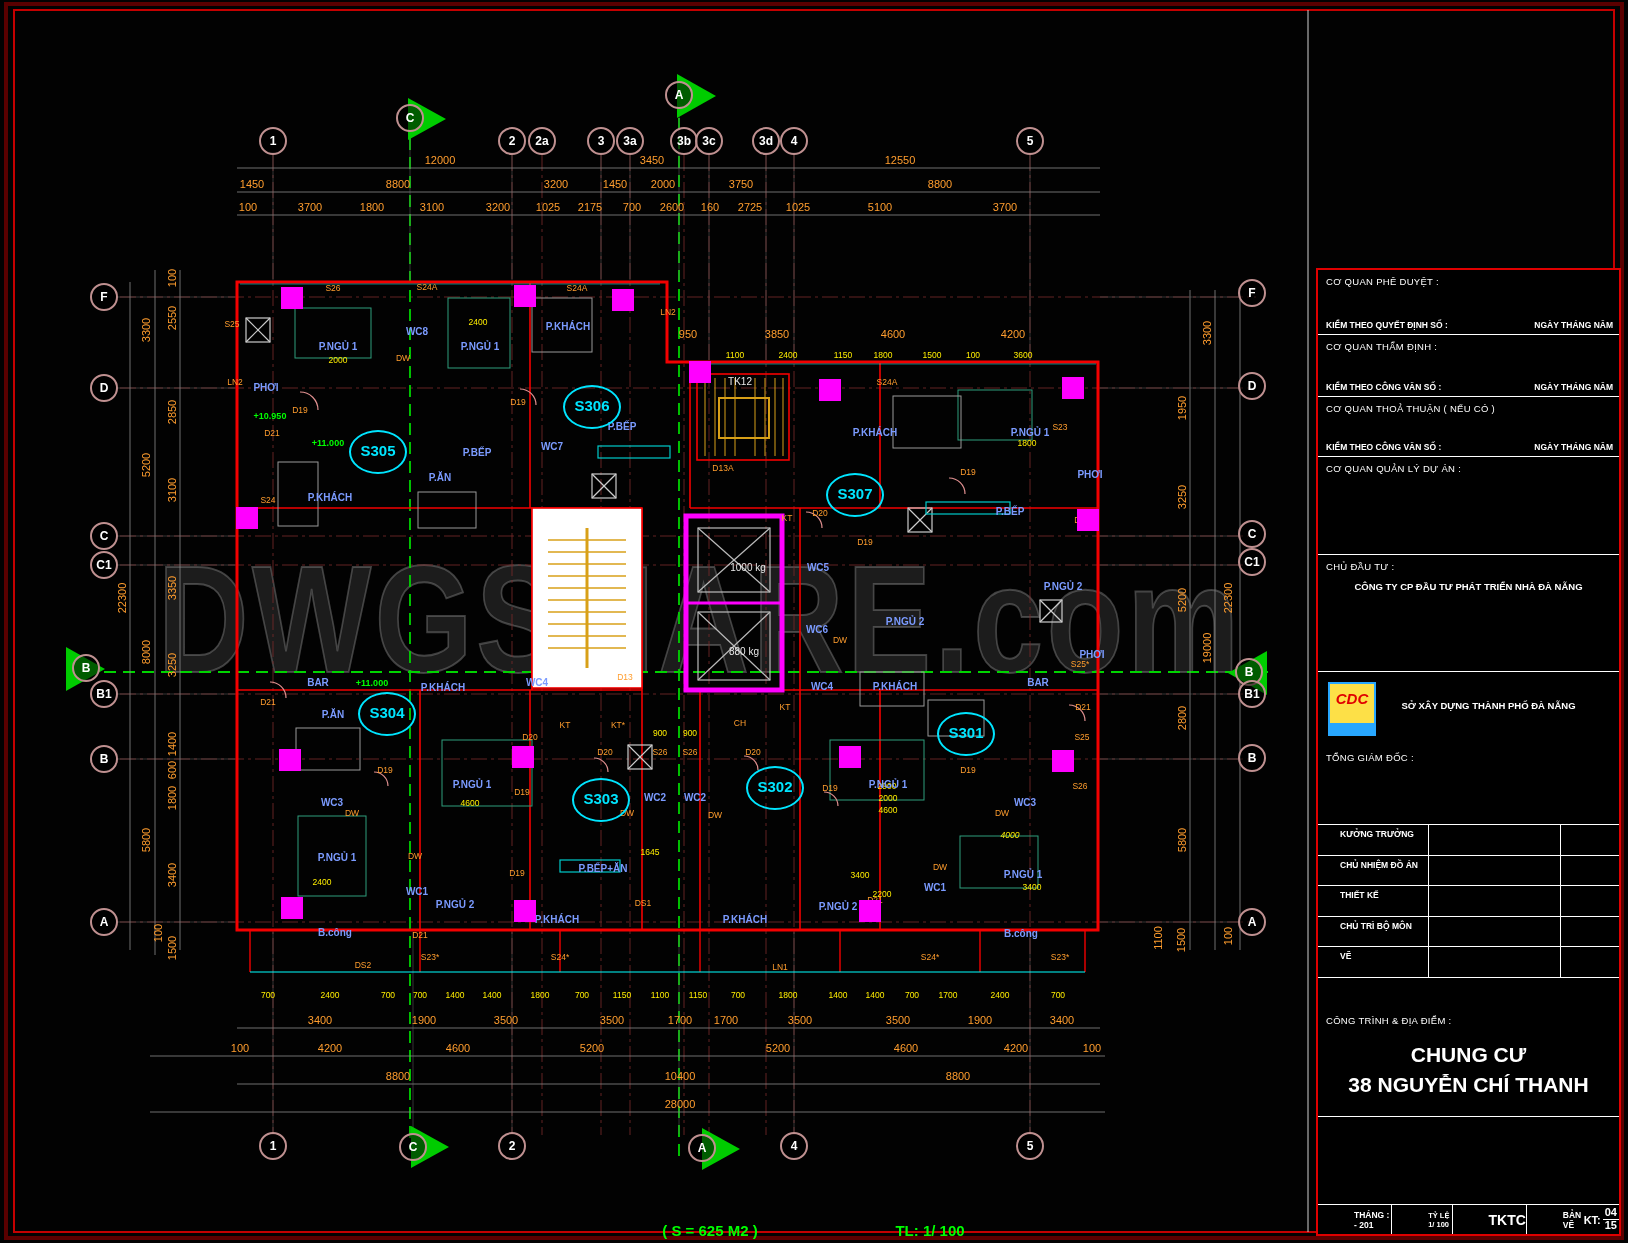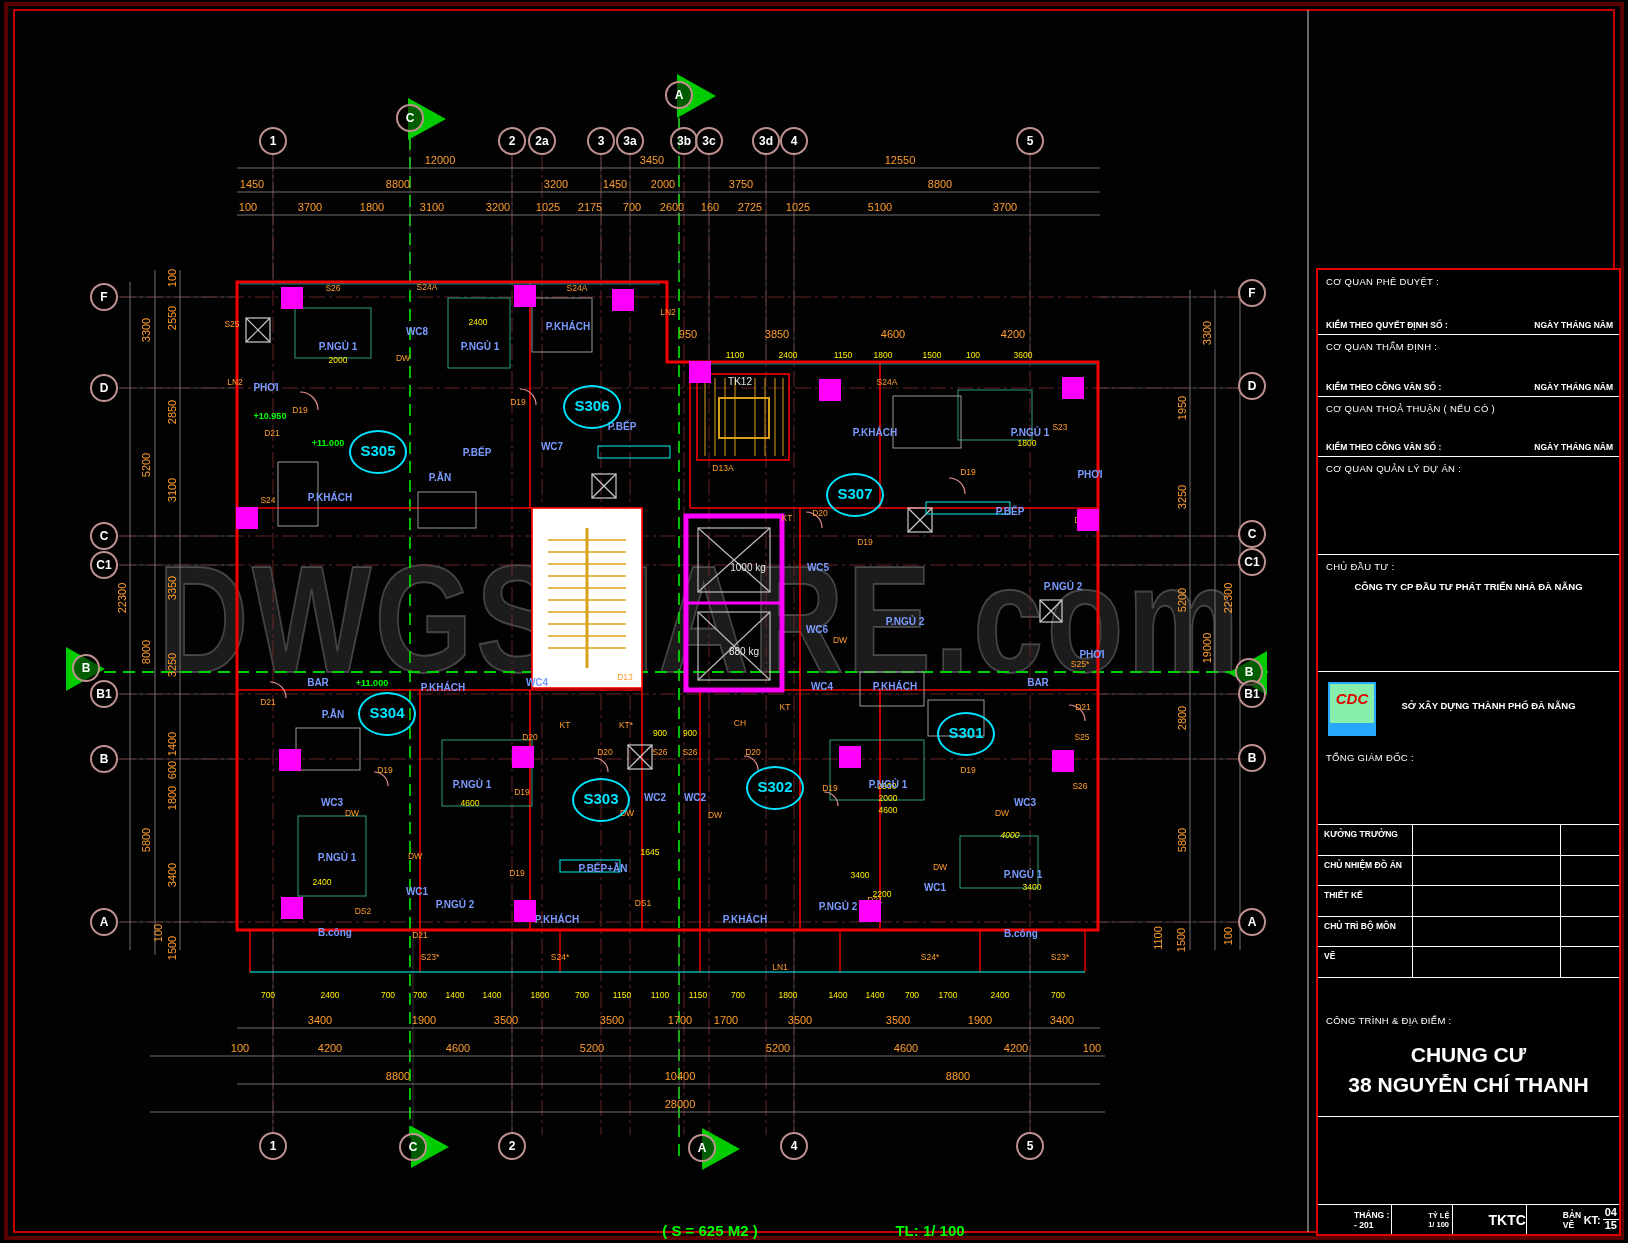--- a/index.html
+++ b/index.html
@@ -21,36 +21,36 @@
        border-radius:50%;color:#fff;font-size:12px;font-weight:bold;text-align:center;line-height:24px;
        background:rgba(0,0,0,.55);}
   .colsq{position:absolute;transform:translate(-50%,-50%);width:22px;height:22px;background:#ff00ff;}
   
   .tb{position:absolute;left:1316px;top:268px;width:301px;height:964px;border:2px solid #e00000;
       color:#fff;background:#000;}
   .tb .sec{position:absolute;left:0;width:100%;border-bottom:1px solid #fff;box-sizing:border-box;}
   .tb .h{position:absolute;left:8px;top:6px;font-size:9.5px;font-weight:normal;letter-spacing:.3px;}
   .tb .kline{position:absolute;left:8px;right:6px;bottom:4px;font-size:8.5px;font-weight:bold;
       display:flex;justify-content:space-between;}
-  .rolerow{display:flex;height:30.6px;border-bottom:1px solid #fff;box-sizing:border-box;}
+  .rolerow{display:flex;height:30.6px;border-bottom:1px solid #fff;box-sizing:border-box;padding-left:16px;}
   .rolerow .c1{width:95px;border-right:1px solid #fff;font-size:8.5px;font-weight:bold;
       padding:4px 0 0 6px;box-sizing:border-box;}
   .rolerow .c2{flex:1;border-right:1px solid #fff;}
   .rolerow .c3{width:58px;}
   .bigname{position:absolute;width:100%;text-align:center;font-weight:bold;}
   .meta{position:absolute;left:0;bottom:0;width:100%;height:30px;display:flex;border-top:1px solid #fff;
         box-sizing:border-box;}
   .meta>div{border-right:1px solid #fff;box-sizing:border-box;display:flex;align-items:center;
         justify-content:center;font-size:8.5px;font-weight:bold;margin-left:36px;}
   .meta>div:last-child{border-right:none;}
   .frac{display:inline-flex;flex-direction:column;text-align:center;font-size:11px;line-height:1.05;
         margin-left:2px;}
   .frac .num{border-bottom:1px solid #fff;padding:0 2px;}
   .cdc{position:absolute;left:10px;top:10px;width:44px;height:50px;border:2px solid #28a7ff;
-       background:#86efac;text-align:center;}
+       background:#fde047;text-align:center;}
   .cdc .t{color:#e00000;font-weight:bold;font-style:italic;font-size:15px;line-height:30px;}
   .cdc .band{position:absolute;left:0;bottom:0;width:100%;height:11px;background:#28a7ff;}
   
   .maintitle{position:absolute;left:430px;top:1188px;width:582px;text-align:center;color:#fff;
       font-size:25px;font-weight:bold;border-bottom:3px solid #fff;padding-bottom:3px;letter-spacing:1px;}
   .subgreen{position:absolute;color:#00ff00;font-size:15px;font-weight:bold;transform:translate(-50%,0);}
 </style>
 </head>
 <body>
 
@@ -470,39 +470,39 @@
       <div class="lbl tag" style="left: 272px; top: 433px;">D21</div>
       <div class="lbl tag" style="left: 518px; top: 402px;">D19</div>
       <div class="lbl tag" style="left: 723px; top: 468px;">D13A</div>
       <div class="lbl tag" style="left: 820px; top: 513px;">D20</div>
       <div class="lbl tag" style="left: 968px; top: 472px;">D19</div>
       <div class="lbl tag" style="left: 1082px; top: 520px;">D21</div>
       <div class="lbl tag" style="left: 865px; top: 542px;">D19</div>
       <div class="lbl tag" style="left: 625px; top: 677px;">D13</div>
       <div class="lbl tag" style="left: 787px; top: 518px;">KT</div>
       <div class="lbl tag" style="left: 565px; top: 725px;">KT</div>
-      <div class="lbl tag" style="left: 618px; top: 725px; padding-left: 16px;">KT*</div>
+      <div class="lbl tag" style="left: 618px; top: 725px;">KT*</div>
       <div class="lbl tag" style="left: 740px; top: 723px;">CH</div>
       <div class="lbl tag" style="left: 785px; top: 707px;">KT</div>
       <div class="lbl tag" style="left: 605px; top: 752px;">D20</div>
       <div class="lbl tag" style="left: 753px; top: 752px;">D20</div>
       <div class="lbl tag" style="left: 530px; top: 737px;">D20</div>
       <div class="lbl tag" style="left: 660px; top: 752px;">S26</div>
       <div class="lbl tag" style="left: 690px; top: 752px;">S26</div>
       <div class="lbl tag" style="left: 830px; top: 788px;">D19</div>
       <div class="lbl tag" style="left: 385px; top: 770px;">D19</div>
       <div class="lbl tag" style="left: 522px; top: 792px;">D19</div>
       <div class="lbl tag" style="left: 968px; top: 770px;">D19</div>
       <div class="lbl tag" style="left: 517px; top: 873px;">D19</div>
       <div class="lbl tag" style="left: 268px; top: 702px;">D21</div>
       <div class="lbl tag" style="left: 1083px; top: 707px;">D21</div>
       <div class="lbl tag" style="left: 420px; top: 935px;">D21</div>
       <div class="lbl tag" style="left: 875px; top: 900px;">D21</div>
       <div class="lbl tag" style="left: 643px; top: 903px;">DS1</div>
-      <div class="lbl tag" style="left: 363px; top: 911px;">DS2</div>
+      <div class="lbl tag" style="left: 363px; top: 965px;">DS2</div>
       <div class="lbl tag" style="left: 1082px; top: 737px;">S25</div>
       <div class="lbl tag" style="left: 1080px; top: 786px;">S26</div>
       <div class="lbl tag" style="left: 1080px; top: 664px;">S25*</div>
       <div class="lbl tag" style="left: 430px; top: 957px;">S23*</div>
       <div class="lbl tag" style="left: 560px; top: 957px;">S24*</div>
       <div class="lbl tag" style="left: 780px; top: 967px;">LN1</div>
       <div class="lbl tag" style="left: 930px; top: 957px;">S24*</div>
       <div class="lbl tag" style="left: 1060px; top: 957px;">S23*</div>
       <div class="lbl tag" style="left: 352px; top: 813px;">DW</div>
       <div class="lbl tag" style="left: 627px; top: 813px;">DW</div>

